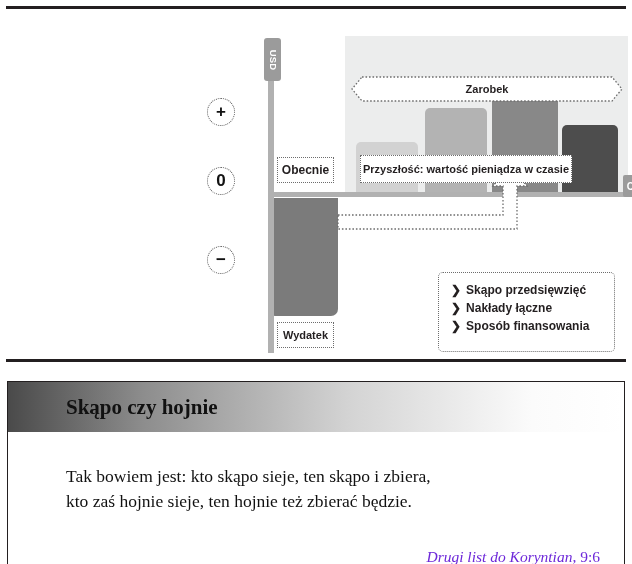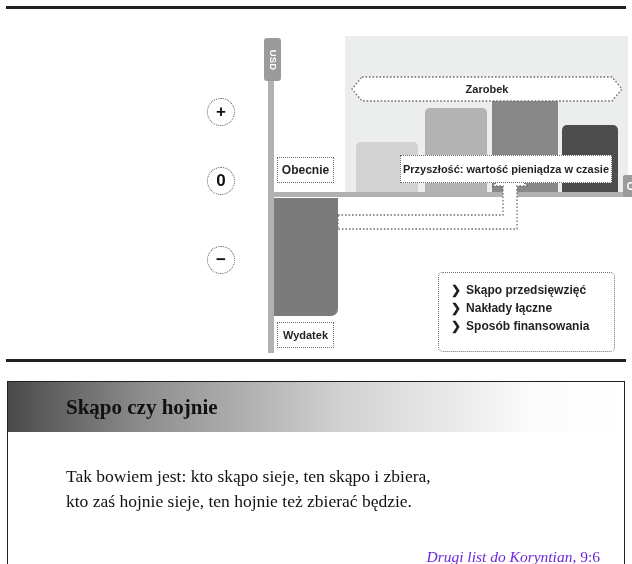--- a/index.html
+++ b/index.html
@@ -196,21 +196,21 @@
     font-size: 12px;
   }
   #label-wydatek {
     left: 277px;
     top: 308px;
     width: 57px;
     height: 26px;
     font-size: 11px;
   }
   #label-przyszlosc {
-    left: 400px;
+    left: 360px;
     top: 141px;
     width: 212px;
     height: 28px;
     font-size: 11px;
     z-index: 6;
   }
 
   
   #bullets-box {
     position: absolute;

